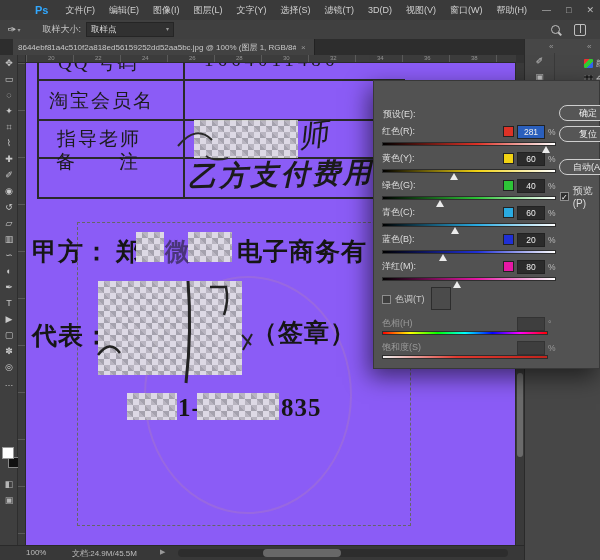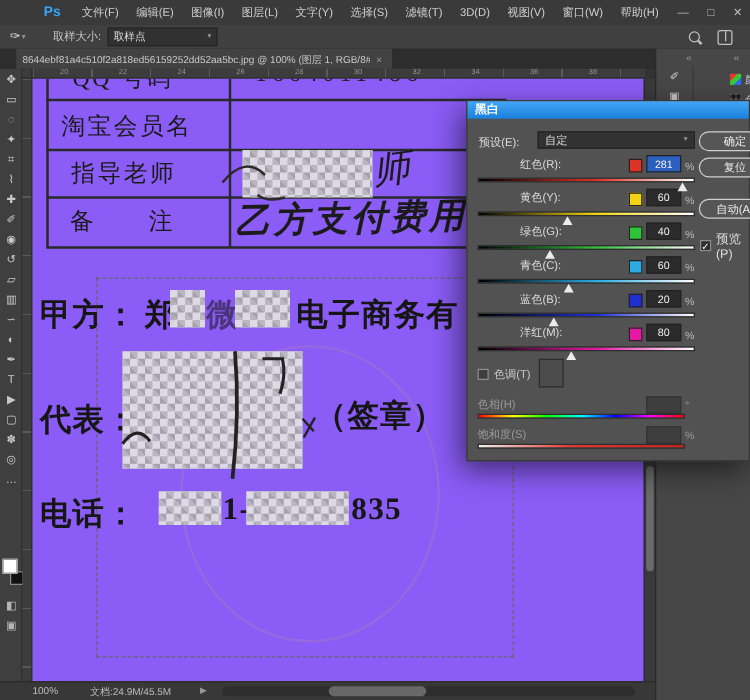--- a/index.html
+++ b/index.html
@@ -77,21 +77,21 @@
   .bw{position:absolute;left:373px;top:80px;width:227px;height:289px;background:#525252;border:1px solid #383838;
       box-shadow:-4px 8px 22px rgba(0,0,0,.55);z-index:50;box-sizing:border-box;}
   .bw-title{position:absolute;left:0;top:0;width:100%;height:14px;background:linear-gradient(#44a5f5,#1a80dc);
       color:#fff;font-size:9.5px;font-weight:bold;line-height:14px;padding-left:6px;box-sizing:border-box;}
   .bw-preset-label{position:absolute;left:9px;top:27px;font-size:9px;color:#ddd;}
   .bw-preset{position:absolute;left:56px;top:24px;width:126px;height:14px;background:#323232;border:1px solid #242424;
       font-size:9px;color:#ddd;line-height:13px;padding:0 5px;box-sizing:border-box;display:flex;justify-content:space-between;}
   .bw-gear{position:absolute;left:190px;top:24px;font-size:10px;color:#ccc;}
   .bw-channels{position:absolute;left:8px;top:44px;width:174px;}
   .bw-channel{height:27px;}
-  .ch-line{display:flex;align-items:flex-end;height:13px;margin-left:34px;}
+  .ch-line{display:flex;align-items:center;height:13px;}
   .ch-label{font-size:9px;color:#ddd;}
   .ch-spacer{flex:1;}
   .ch-swatch{width:11px;height:11px;border:1px solid #222;box-sizing:border-box;}
   .ch-val{width:26px;height:12px;margin:0 3px;background:#2b2b2b;border:1px solid #222;font-size:8.5px;color:#eee;text-align:center;line-height:12px;}
   .ch-val.sel{background:#2a5fbd;}
   .ch-unit{font-size:8.5px;color:#b9b9b9;width:8px;}
   .ch-track{position:relative;height:4px;margin-top:4px;border:1px solid #2e2e2e;box-sizing:border-box;}
   .ch-thumb{position:absolute;top:3px;width:0;height:0;border-left:4px solid transparent;border-right:4px solid transparent;border-bottom:7px solid #ececec;}
   .bw-tint{position:absolute;left:8px;top:212px;display:flex;align-items:center;gap:4px;}
   .bw-cb{width:9px;height:9px;background:#3e3e3e;border:1px solid #8e8e8e;box-sizing:border-box;}
@@ -220,21 +220,21 @@
     <span class="doc-label" style="left:31px;top:63px;">指导老师</span>
 
     <span class="doc-label" style="left:23px;top:25px;">淘宝会员名</span>
     <div class="mosaic" style="left:168px;top:57px;width:104px;height:38px;"></div>
     <svg class="strokes" style="left:150px;top:55px;" width="140" height="45">
       <path d="M2,28 q18,-22 34,-6" stroke="#2a2a2a" stroke-width="2" fill="none"></path>
       <path d="M30,38 q8,6 22,2" stroke="#2a2a2a" stroke-width="2" fill="none"></path>
     </svg>
     <span class="doc-label hand" style="left:272px;top:52px;font-size:30px;transform:rotate(-8deg);">师</span>
 
-    <span class="doc-label" style="left:30px;top:101px;">备　　注</span>
+    <span class="doc-label" style="left:30px;top:86px;">备　　注</span>
     <span class="doc-label hand" style="left:162px;top:93px;font-size:28px;font-weight:bold;transform:rotate(-1.5deg);letter-spacing:3px;">乙方支付费用</span>
 
     <div class="marquee"></div>
 
     <div class="stamp"></div>
 
     <span class="doc-big" style="left:6px;top:172px;">甲方：</span>
     <span class="doc-big" style="left:90px;top:172px;">郑</span>
     <div class="mosaic" style="left:110px;top:169px;width:28px;height:30px;"></div>
     <span class="doc-big" style="left:139px;top:172px;opacity:.55;">微</span>
@@ -244,21 +244,20 @@
     <span class="doc-big" style="left:6px;top:256px;">代表：</span>
     <div class="mosaic" style="left:72px;top:218px;width:144px;height:94px;"></div>
     <svg class="strokes" style="left:66px;top:210px;" width="170" height="120">
       <path d="M6,82 q12,-16 22,-2" stroke="#222" stroke-width="2.5" fill="none"></path>
       <path d="M96,8 q4,50 -2,102" stroke="#222" stroke-width="3" fill="none"></path>
       <path d="M118,14 h16 q3,14 -2,28" stroke="#222" stroke-width="2.5" fill="none"></path>
       <path d="M150,62 l9,10 m1,-11 l-9,16" stroke="#222" stroke-width="2" fill="none"></path>
     </svg>
     <span class="doc-big" style="left:226px;top:253px;text-align:right;">（签章）</span>
 
-    <span class="doc-big" style="left:6px;top:331px;">电话：</span>
     <div class="mosaic" style="left:101px;top:330px;width:50px;height:27px;"></div>
     <span class="doc-big" style="left:152px;top:331px;">1-</span>
     <div class="mosaic" style="left:171px;top:330px;width:82px;height:27px;"></div>
     <span class="doc-big" style="left:255px;top:331px;">835</span>
   </div>
 
   <div class="v-scroll">
       <div class="thumb"></div>
     </div>
 
@@ -284,26 +283,21 @@
   <div class="statusbar">
     <span class="zoom">100%</span>
     <span class="info">文档:24.9M/45.5M</span>
     <span class="arr">▶</span>
     <div class="h-scroll">
         <div class="thumb"></div>
       </div>
   </div>
 
   <div class="bw">
-    <div class="bw-title">黑白</div>
     <span class="bw-preset-label">预设(E):</span>
-    <span class="bw-preset">
-      <span>自定</span>
-      <span style="font-size:6px;color:#999;">▾</span>
-    </span>
     <span class="bw-gear">⚙</span>
 
     <div class="bw-channels">
         <div class="bw-channel">
           <div class="ch-line">
             <span class="ch-label">红色(R):</span>
             <span class="ch-spacer"></span>
             <span class="ch-swatch" style="background: rgb(221, 50, 38);"></span>
             <span class="ch-val sel">281</span>
             <span class="ch-unit">%</span>

